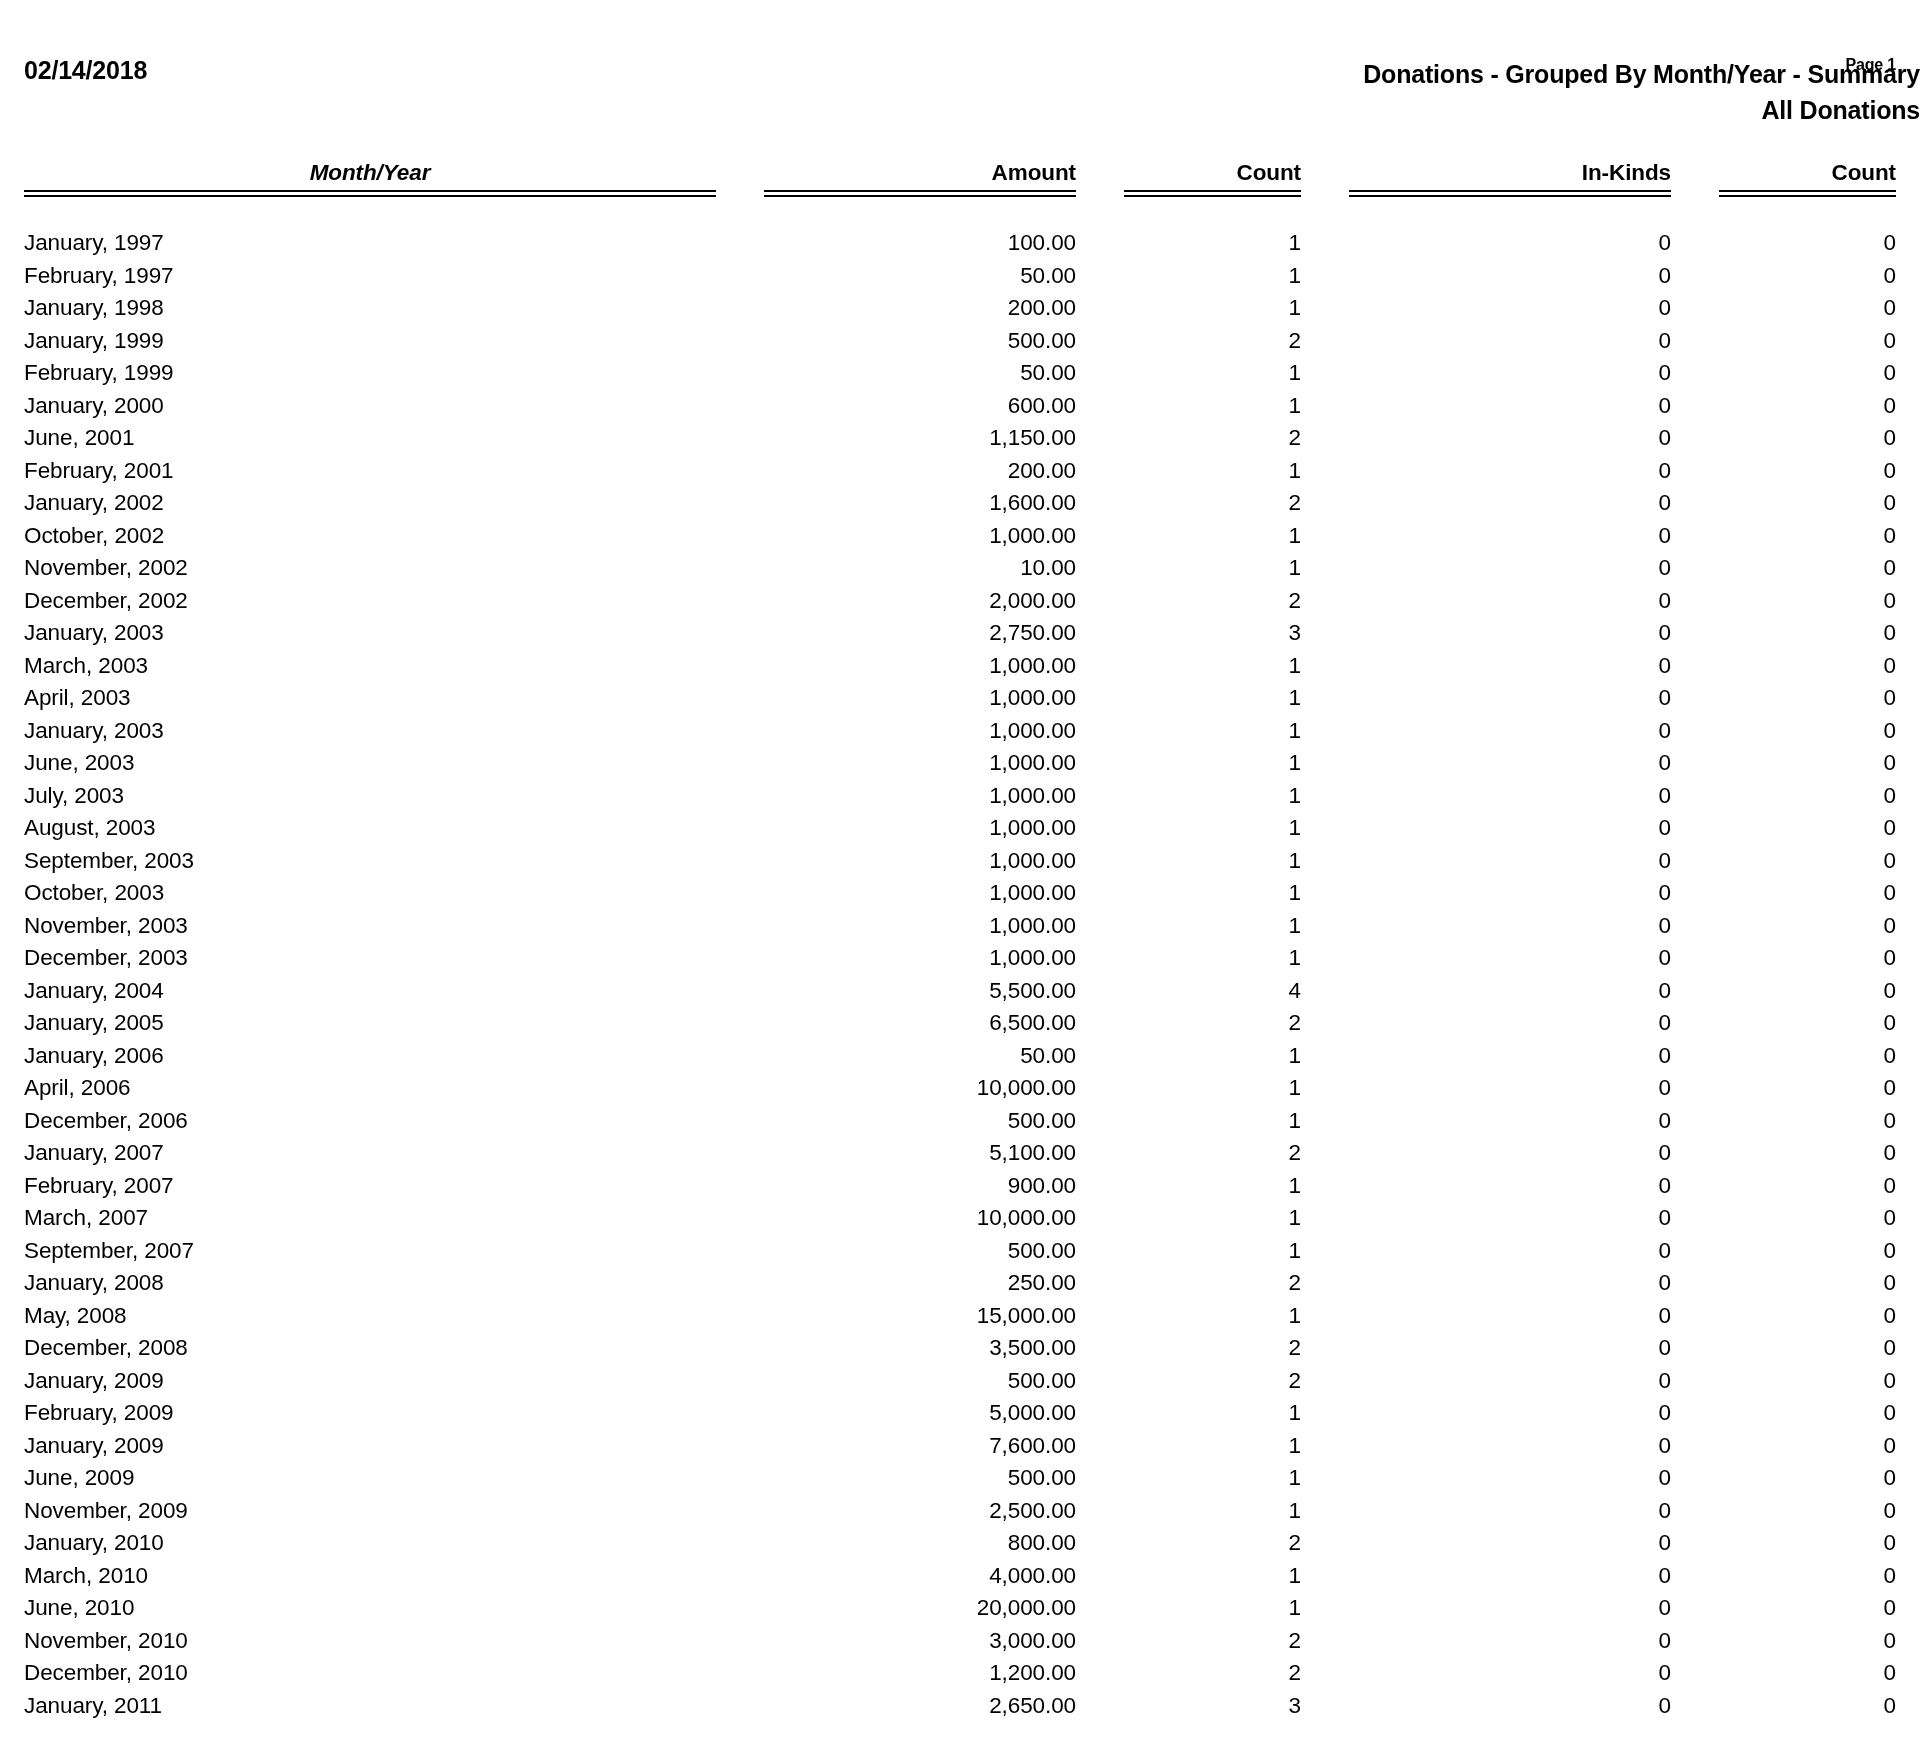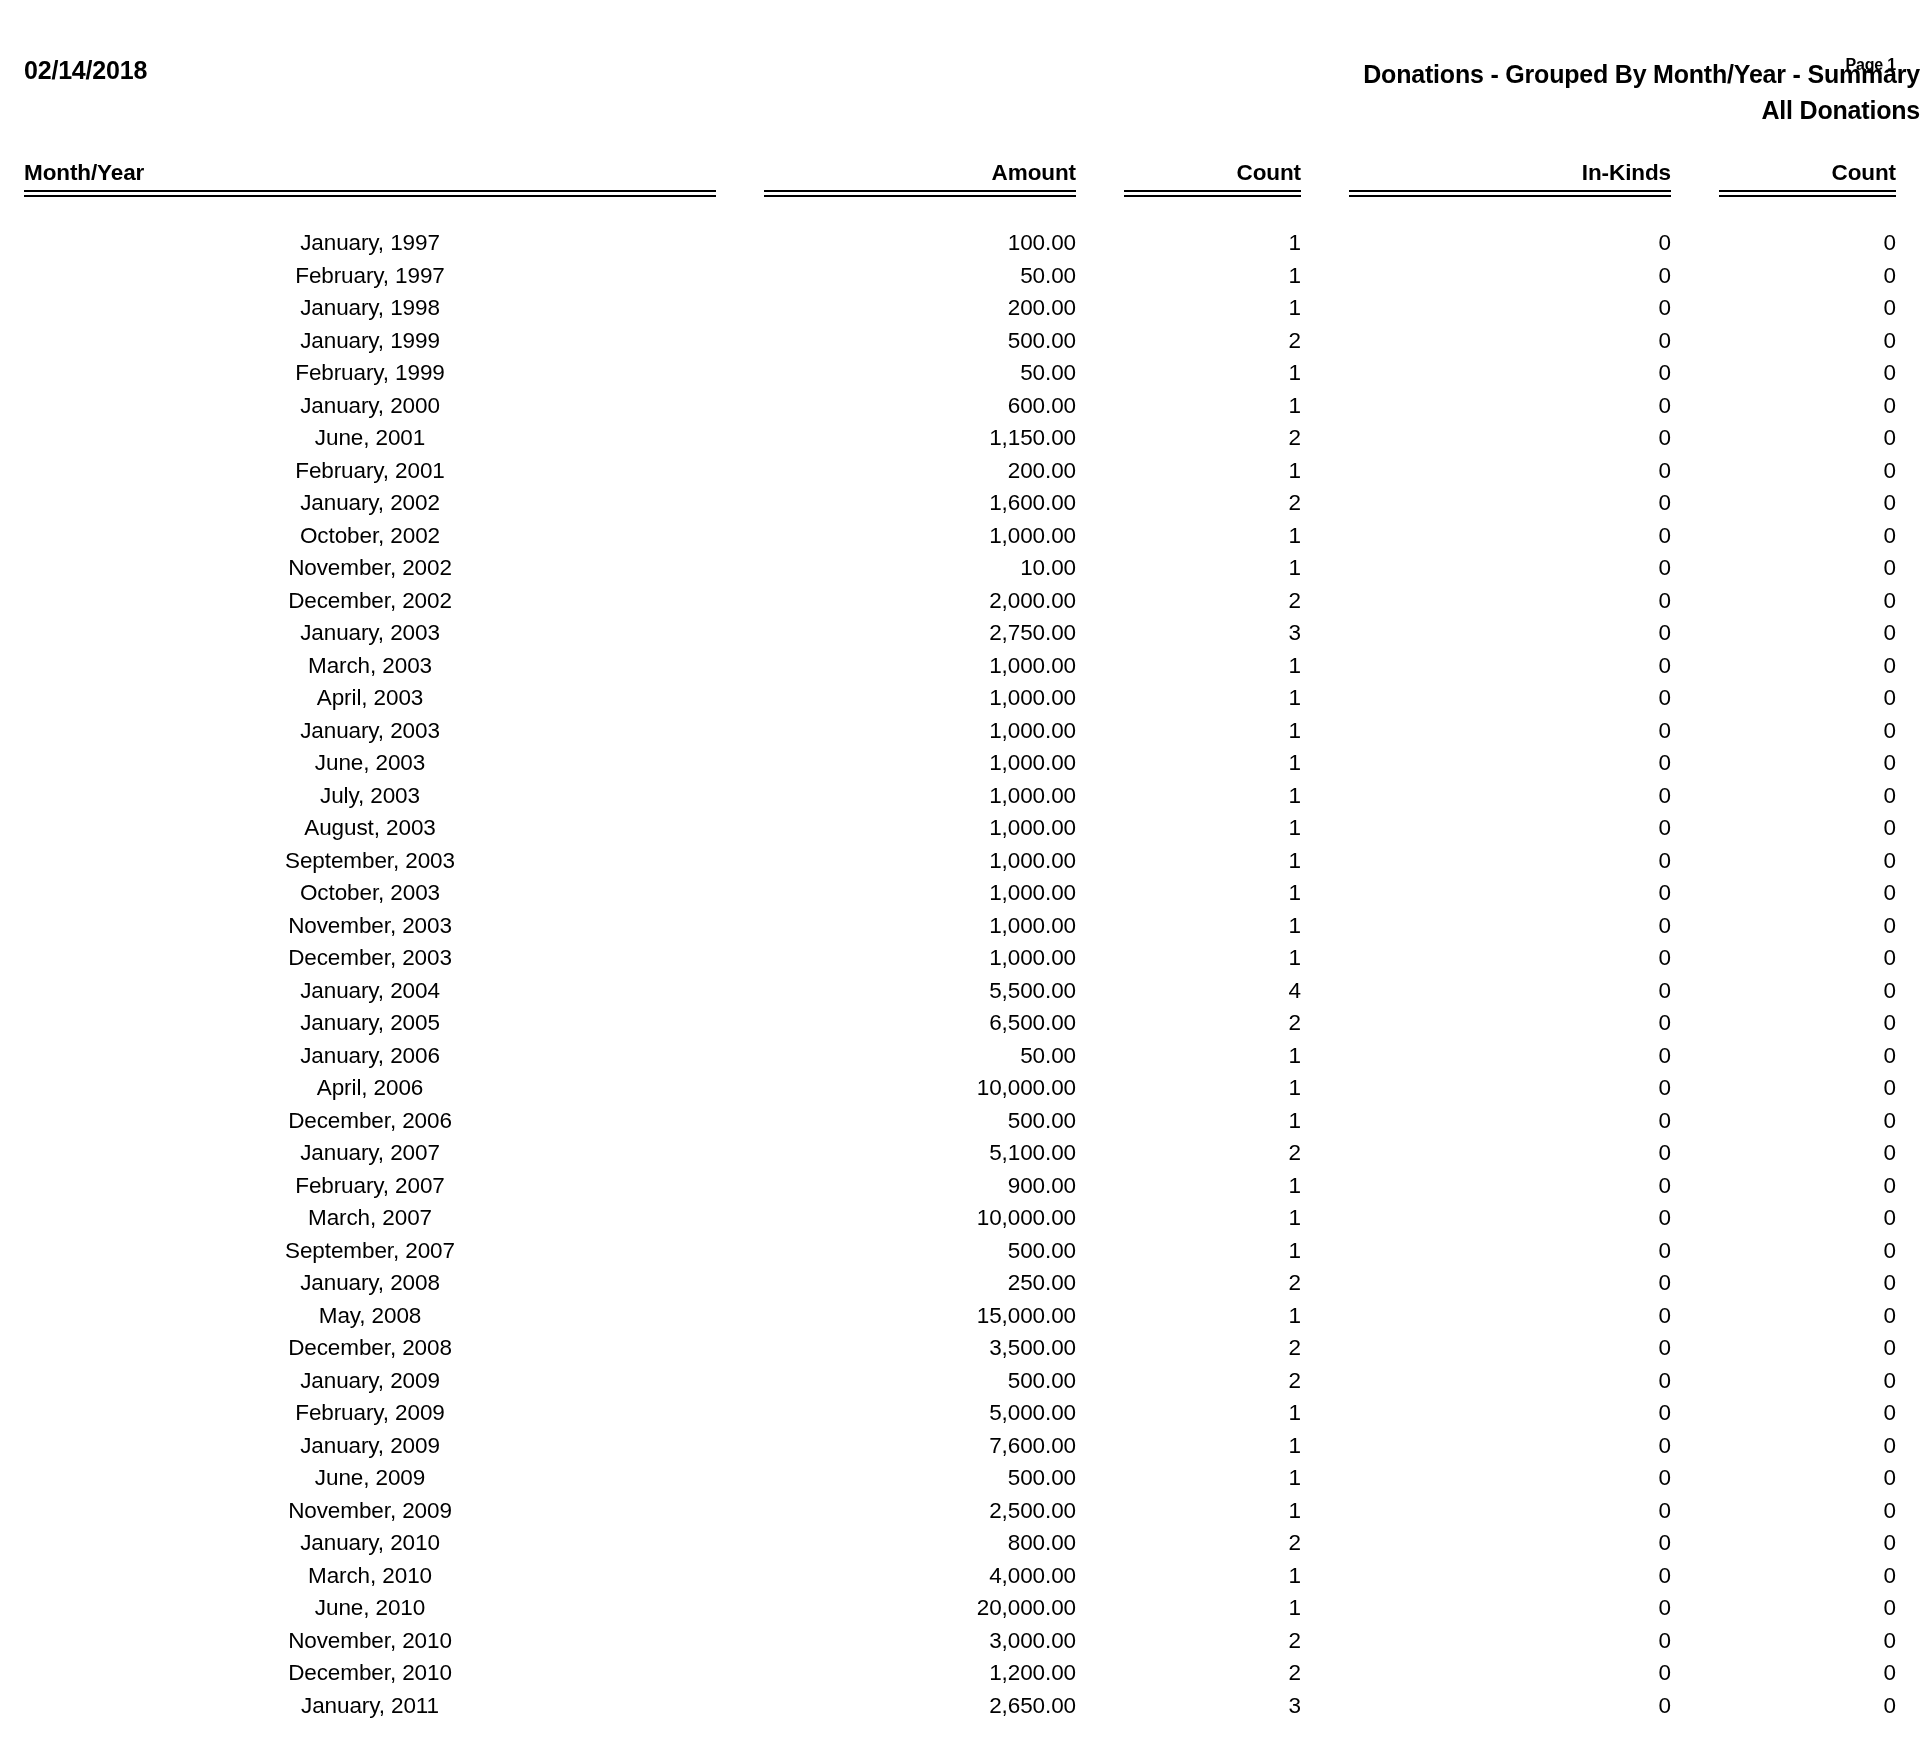--- a/index.html
+++ b/index.html
@@ -92,21 +92,21 @@
   table.report col.c-count2 { width: 225px; }
 
   thead th {
     font-size: 22.5px;
     font-weight: bold;
     padding: 0 24px 4px 24px;
     vertical-align: bottom;
     letter-spacing: -0.1px;
     white-space: nowrap;
   }
-  thead th.left  { text-align: left; }
+  thead th.left  { text-align: center; font-style: italic; }
   thead th.right { text-align: right; }
 
   
   tr.rule-row td {
     padding: 0 24px;
     height: 14px;
     vertical-align: top;
   }
   .dbl-rule {
     height: 7px;
@@ -117,21 +117,21 @@
   }
   tr.spacer-row td { height: 23px; padding: 0; }
 
   tbody.data tr td {
     padding: 0 24px;
     height: 32.5px;
     line-height: 32.5px;
     white-space: nowrap;
     letter-spacing: -0.1px;
   }
-  tbody.data td.left  { text-align: center; }
+  tbody.data td.left  { text-align: left; }
   tbody.data td.right { text-align: right; }
 </style>
 </head>
 <body>
 
 <div id="page">
 
   <div class="report-header">
     <div class="hdr-date">02/14/2018</div>
     <div class="hdr-title-wrap">

